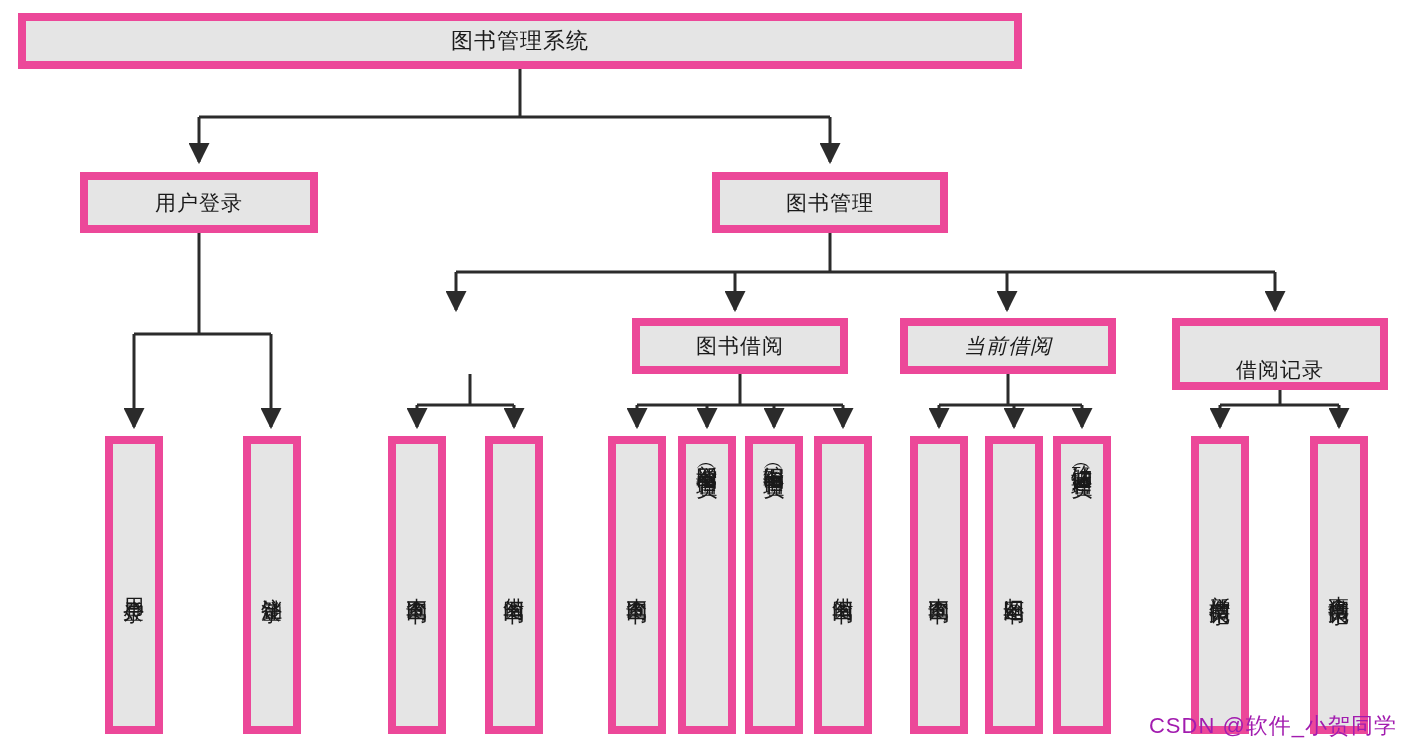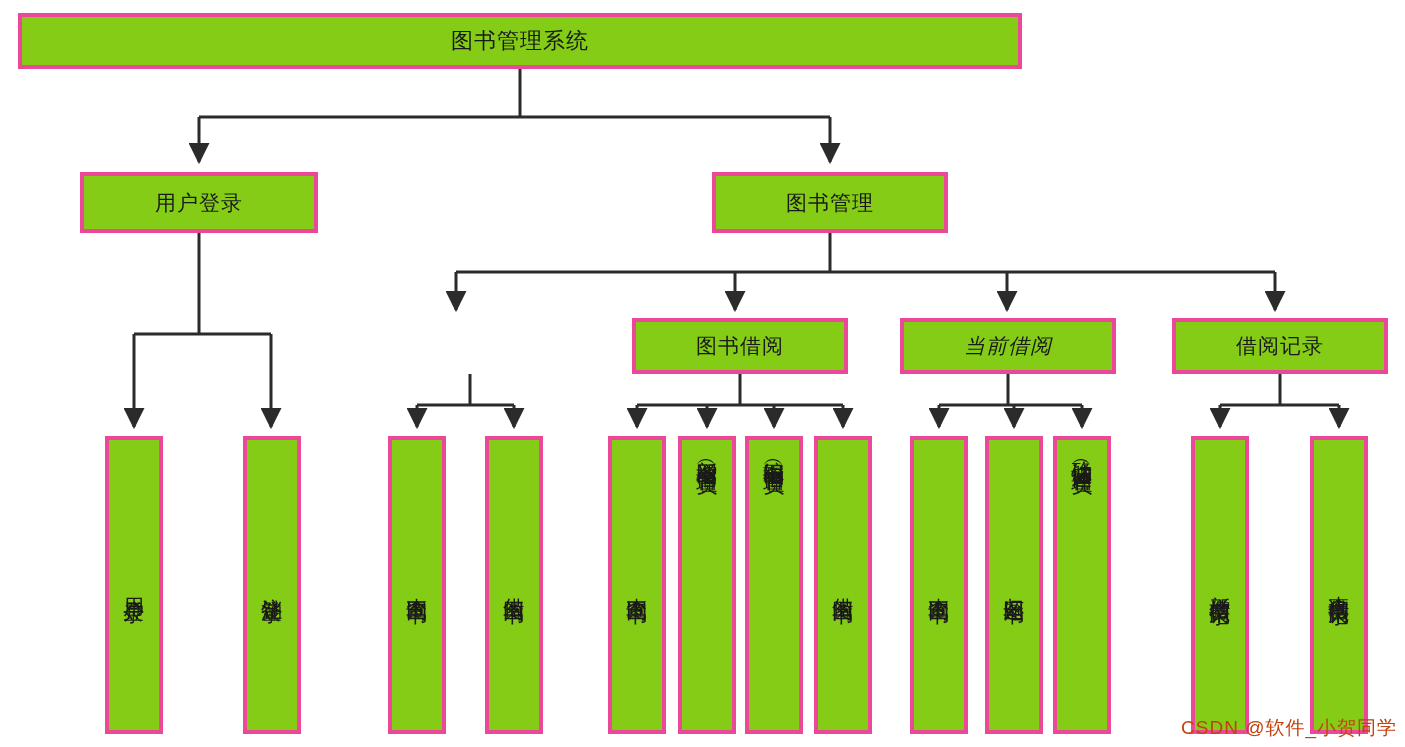--- a/index.html
+++ b/index.html
@@ -21,22 +21,22 @@
     position: absolute;
     left: 0;
     top: 0;
     width: 1405px;
     height: 747px;
     pointer-events: none;
   }
   .node {
     position: absolute;
     box-sizing: border-box;
-    border: 4px solid #ec4899;
-    background: #84cc16;
+    border: 8px solid #ec4899;
+    background: #e5e5e5;
     display: flex;
     align-items: center;
     justify-content: center;
     color: #1a1a1a;
   }
   .node.horizontal {
     font-size: 21px;
     letter-spacing: 1px;
     line-height: 1.2;
   }
@@ -57,22 +57,22 @@
     white-space: nowrap;
     max-height: 100%;
   }
   .node.leaf.toptext {
     align-items: flex-start;
   }
   .watermark {
     position: absolute;
     right: 8px;
     bottom: 6px;
-    font-size: 19px;
-    color: #c2410c;
+    font-size: 22px;
+    color: #a21caf;
     letter-spacing: 1px;
     white-space: nowrap;
   }
 </style>
 </head>
 <body>
 
 <div id="canvas">
 
   <svg class="connectors" viewBox="0 0 1405 747">
@@ -135,21 +135,21 @@
   <div class="node horizontal" style="left:712px; top:172px; width:236px; height:61px;">
     <span>图书管理</span>
   </div>
 
   <div class="node horizontal" style="left:632px; top:318px; width:216px; height:56px;">
     <span>图书借阅</span>
   </div>
   <div class="node horizontal" style="left:900px; top:318px; width:216px; height:56px;font-style:italic;">
     <span>当前借阅</span>
   </div>
-  <div class="node horizontal" style="left:1172px; top:318px; width:216px; height:56px;">
+  <div class="node horizontal" style="left:1172px; top:318px; width:216px; height:72px;align-items:flex-end;">
     <span>借阅记录</span>
   </div>
 
   <div class="node leaf" style="left:105px; top:436px; width:58px; height:298px;">
     <span class="vtext">用户登录</span>
   </div>
   <div class="node leaf" style="left:243px; top:436px; width:58px; height:298px;">
     <span class="vtext">注销登录</span>
   </div>
 

